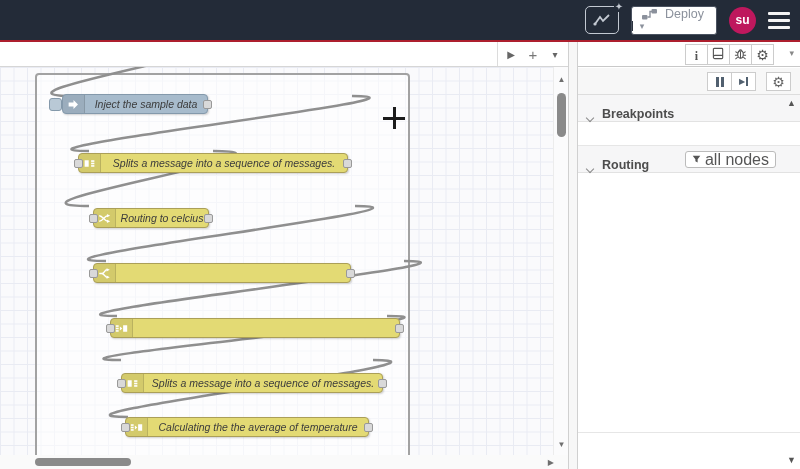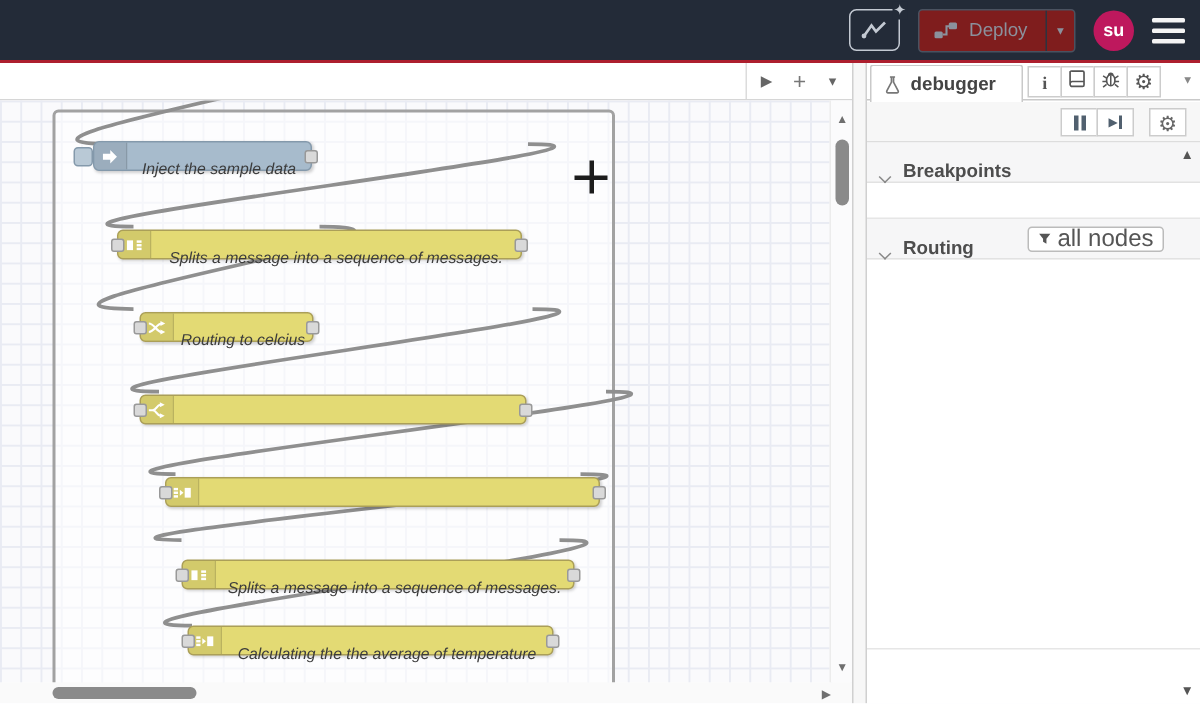--- a/index.html
+++ b/index.html
@@ -7,21 +7,21 @@
     font-family:"Liberation Sans", sans-serif; }
   .stage { position:relative; width:800px; height:469px; overflow:hidden; background:#fff; }
 
   
   .header { position:absolute; left:0; top:0; width:800px; height:40px; background:#232b38; }
   .accent-line { position:absolute; left:0; top:40px; width:800px; height:2px; background:#ad1f2e; }
   .hdr-right { position:absolute; right:10px; top:0; height:40px; display:flex; align-items:center; gap:12px; }
   .export-btn { position:relative; width:34px; height:28px; border:1.5px solid #c3c9d2; border-radius:5px;
     display:flex; align-items:center; justify-content:center; }
   .export-btn .spark { position:absolute; top:-6px; right:-6px; color:#c3c9d2; font-size:10px; background:#232b38; padding:0 1px; }
-  .deploy-group { display:flex; align-items:stretch; height:29px; background:#7f1d1d; border:1px solid #4a5260; border-radius:3px; overflow:hidden; }
+  .deploy-group { display:flex; align-items:stretch; height:29px; background:#ffffff; border:1px solid #4a5260; border-radius:3px; overflow:hidden;flex-direction:column; }
   .deploy-main { display:flex; align-items:center; gap:7px; padding:0 12px 0 9px; }
   .deploy-label { color:#8b919c; font-size:12.5px; }
   .deploy-dd { width:19px; display:flex; align-items:center; justify-content:center; border-left:1px solid #2c333f; color:#8b919c; font-size:9px; }
   .avatar { width:27px; height:27px; border-radius:50%; display:flex; align-items:center; justify-content:center;
     color:#fff; font-size:12px; font-weight:bold; }
   .hamburger { width:22px; display:flex; flex-direction:column; gap:4px; cursor:pointer; padding:2px 0; }
   .hamburger div { height:3px; background:#f4f4f4; border-radius:1px; }
 
   
   .flow-tabbar { position:absolute; left:0; top:42px; width:568px; height:25px; background:#fff; border-bottom:1px solid #d6d6d6; }
@@ -35,21 +35,21 @@
     background-image:linear-gradient(#e9ebf3 1px, transparent 1px), linear-gradient(90deg, #e9ebf3 1px, transparent 1px);
     background-size:13.5px 13.5px; }
   .layer { position:absolute; left:0; top:-67px; width:800px; height:469px; }
   .flow-group { position:absolute; border:2px solid #a2a2a2; border-radius:4px; background:rgba(255,255,255,0.55); }
   svg.wires { position:absolute; left:0; top:-67px; width:800px; height:469px; overflow:visible; }
 
   .node { position:absolute; height:20px; border-radius:4px; display:flex; align-items:stretch;
     box-shadow:1px 1px 2px rgba(0,0,0,0.18); cursor:move; }
   .node .iconbox { width:22px; display:flex; align-items:center; justify-content:center;
     background:rgba(0,0,0,0.07); border-right:1px solid rgba(0,0,0,0.12); border-radius:3px 0 0 3px; }
-  .node .nlabel { flex:1; display:flex; align-items:center; justify-content:center; padding:18px 6px;
+  .node .nlabel { flex:1; display:flex; align-items:center; justify-content:center; padding:0 6px;
     font-size:10.5px; font-style:italic; color:#3c3c3c; white-space:nowrap; overflow:hidden; }
   .port { position:absolute; width:9px; height:9px; background:#d9d9d9; border:1px solid #999; border-radius:2px; top:5px; cursor:crosshair; }
   .port.in { left:-5px; } .port.out { right:-5px; }
   .inject-btn { position:absolute; left:-14px; top:3px; width:13px; height:13px; border-radius:3px; cursor:pointer; }
 
   .crosshair { position:absolute; width:22px; height:22px; }
   .crosshair::before { content:""; position:absolute; left:0; top:10px; width:22px; height:2.5px; background:#1c1c1c; }
   .crosshair::after  { content:""; position:absolute; left:10px; top:0; width:2.5px; height:22px; background:#1c1c1c; }
 
   
@@ -259,26 +259,20 @@
   </div>
   <div class="h-scroll">
     <div class="h-thumb"></div>
     <div class="arrow">▶</div>
   </div>
 
   <div class="splitter"></div>
 
   <div class="sidebar">
     <div class="sb-tabs">
-      <div class="sb-tab">
-        <svg width="12" height="13" viewBox="0 0 14 15">
-          <path d="M5 1.5 h4 M6.2 1.5 v4 L2.6 12.2 a1.1 1.1 0 0 0 1 1.6 h6.8 a1.1 1.1 0 0 0 1-1.6 L7.8 5.5 v-4" stroke="#777" stroke-width="1.3" fill="none" stroke-linejoin="round"></path>
-        </svg>
-        <span class="tlabel">debugger</span>
-      </div>
       <div class="sb-toolbar" id="sb-toolbar">
           <div class="ico-btn">
             <span><b>i</b></span>
           </div>
           <div class="ico-btn">
             <span><svg width="13" height="13" viewBox="0 0 14 14">
                 <path d="M3 1.5 h7.5 a1 1 0 0 1 1 1 v9 a1 1 0 0 1 -1 1 H3 a1.5 1.5 0 0 1 -1.5 -1.5 v-9 A1.5 1.5 0 0 1 3 1.5z M1.5 10.5 a1.5 1.5 0 0 1 1.5 -1.5 h8.5" stroke="#555" stroke-width="1.2" fill="none"></path>
               </svg></span>
           </div>
           <div class="ico-btn">

